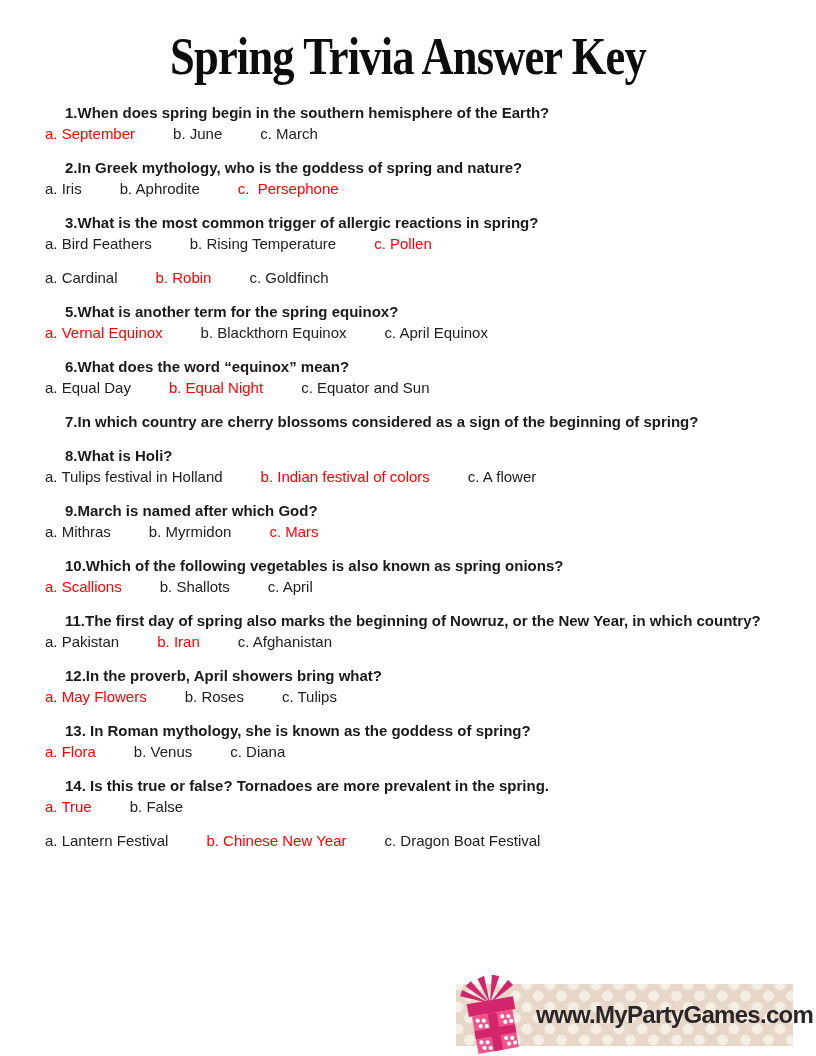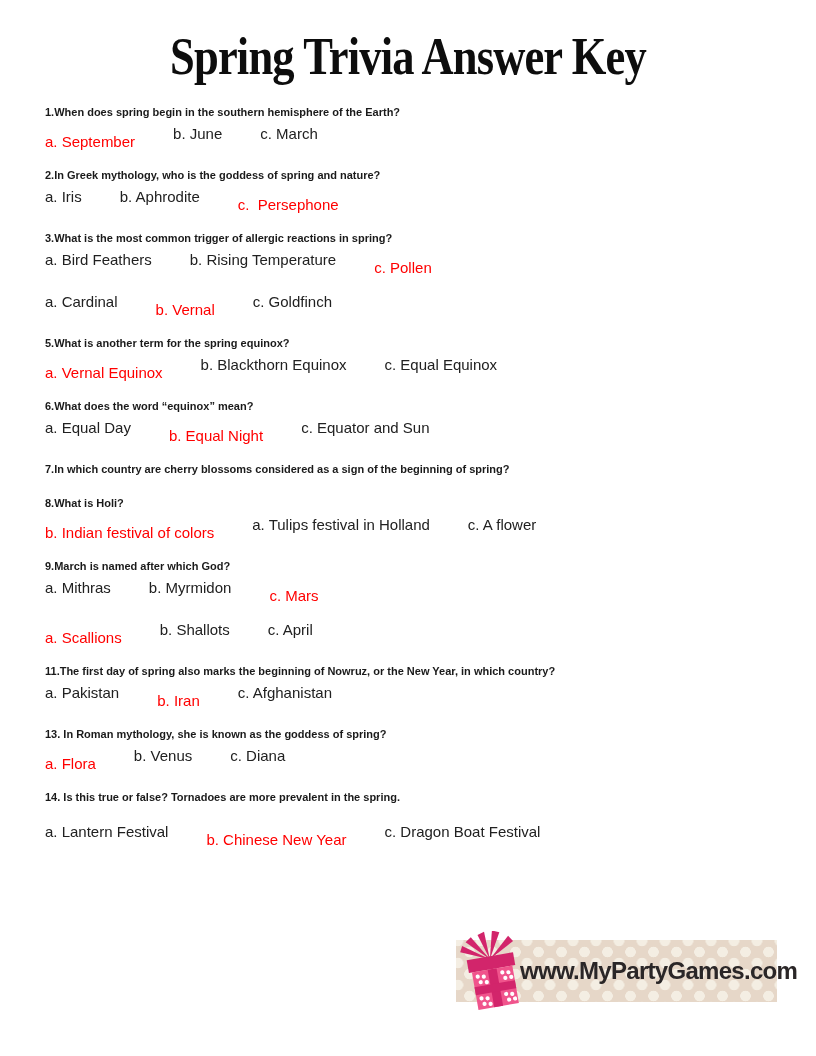--- a/index.html
+++ b/index.html
@@ -20,37 +20,38 @@
   }
   .title{
     position:absolute;top:26px;left:0;width:100%;margin:0;text-align:center;
     font-family:"Liberation Serif",serif;font-weight:700;font-size:53px;
     color:var(--title-color);transform:scaleX(0.84);white-space:nowrap;
     letter-spacing:-1px;
   }
   .questions{position:absolute;top:102px;left:45px;width:745px;}
   .question{margin-bottom:13px;}
   .q-text{
-    font-weight:700;font-size:11px;line-height:21px;color:var(--q-color);
+    font-weight:700;font-size:15px;line-height:21px;color:var(--q-color);
     white-space:nowrap;
+    margin-left:20px;
   }
   .q-options{
     display:flex;gap:38px;font-size:15px;line-height:21px;color:var(--a-color);
     white-space:pre;
   }
-  .opt.correct{color:var(--red);margin-top:8px;}
+  .opt.correct{color:var(--red);}
   .banner{
-    position:absolute;left:456px;top:940px;width:321px;height:62px;
+    position:absolute;left:456px;top:984px;width:321px;height:62px;
     background-color:var(--banner-bg);
     background-image:
       radial-gradient(circle, var(--banner-dot) 5px, rgba(0,0,0,0) 5.6px),
       radial-gradient(circle, var(--banner-dot) 5px, rgba(0,0,0,0) 5.6px);
     background-size:23px 22px;
     background-position:2px 1px, 13.5px 12px;
-    display:flex;align-items:center;
+    display:flex;align-items:center;padding-left:16px;
   }
   .url{
     margin-left:64px;font-weight:700;font-size:24px;letter-spacing:-0.7px;
     color:var(--banner-text);white-space:nowrap;
   }
   .gift{position:absolute;left:-1px;top:-9px;width:76px;height:82px;}
 </style>
 </head>
 <body>
 
@@ -68,64 +69,70 @@
     <div class="q-text">2.In Greek mythology, who is the goddess of spring and nature?</div>
     <div class="q-options"><span class="opt">a. Iris</span><span class="opt">b. Aphrodite</span><span class="opt correct">c.  Persephone</span></div>
   </div>
 
   <div class="question">
     <div class="q-text">3.What is the most common trigger of allergic reactions in spring?</div>
     <div class="q-options"><span class="opt">a. Bird Feathers</span><span class="opt">b. Rising Temperature</span><span class="opt correct">c. Pollen</span></div>
   </div>
 
   <div class="question">
-    <div class="q-options"><span class="opt">a. Cardinal</span><span class="opt correct">b. Vernal</span><span class="opt">c. Goldfinch</span></div>
+    <div class="q-options"><span class="opt">a. Cardinal</span><span class="opt correct">b. Robin</span><span class="opt">c. Goldfinch</span></div>
   </div>
 
   <div class="question">
     <div class="q-text">5.What is another term for the spring equinox?</div>
-    <div class="q-options"><span class="opt correct">a. Vernal Equinox</span><span class="opt">b. Blackthorn Equinox</span><span class="opt">c. Equal Equinox</span></div>
+    <div class="q-options"><span class="opt correct">a. Vernal Equinox</span><span class="opt">b. Blackthorn Equinox</span><span class="opt">c. April Equinox</span></div>
   </div>
 
   <div class="question">
     <div class="q-text">6.What does the word “equinox” mean?</div>
     <div class="q-options"><span class="opt">a. Equal Day</span><span class="opt correct">b. Equal Night</span><span class="opt">c. Equator and Sun</span></div>
   </div>
 
   <div class="question">
     <div class="q-text">7.In which country are cherry blossoms considered as a sign of the beginning of spring?</div>
   </div>
 
   <div class="question">
     <div class="q-text">8.What is Holi?</div>
-    <div class="q-options"><span class="opt correct">b. Indian festival of colors</span><span class="opt">a. Tulips festival in Holland</span><span class="opt">c. A flower</span></div>
+    <div class="q-options"><span class="opt">a. Tulips festival in Holland</span><span class="opt correct">b. Indian festival of colors</span><span class="opt">c. A flower</span></div>
   </div>
 
   <div class="question">
     <div class="q-text">9.March is named after which God?</div>
     <div class="q-options"><span class="opt">a. Mithras</span><span class="opt">b. Myrmidon</span><span class="opt correct">c. Mars</span></div>
   </div>
 
   <div class="question">
+    <div class="q-text">10.Which of the following vegetables is also known as spring onions?</div>
     <div class="q-options"><span class="opt correct">a. Scallions</span><span class="opt">b. Shallots</span><span class="opt">c. April</span></div>
   </div>
 
   <div class="question">
     <div class="q-text">11.The first day of spring also marks the beginning of Nowruz, or the New Year, in which country?</div>
     <div class="q-options"><span class="opt">a. Pakistan</span><span class="opt correct">b. Iran</span><span class="opt">c. Afghanistan</span></div>
   </div>
 
+  <div class="question">
+    <div class="q-text">12.In the proverb, April showers bring what?</div>
+    <div class="q-options"><span class="opt correct">a. May Flowers</span><span class="opt">b. Roses</span><span class="opt">c. Tulips</span></div>
+  </div>
 
   <div class="question">
     <div class="q-text">13. In Roman mythology, she is known as the goddess of spring?</div>
     <div class="q-options"><span class="opt correct">a. Flora</span><span class="opt">b. Venus</span><span class="opt">c. Diana</span></div>
   </div>
 
   <div class="question">
     <div class="q-text">14. Is this true or false? Tornadoes are more prevalent in the spring.</div>
+    <div class="q-options"><span class="opt correct">a. True</span><span class="opt">b. False</span></div>
   </div>
 
   <div class="question">
     <div class="q-options"><span class="opt">a. Lantern Festival</span><span class="opt correct">b. Chinese New Year</span><span class="opt">c. Dragon Boat Festival</span></div>
   </div>
 </div>
 
   <div class="banner">
     <svg class="gift" viewBox="0 0 76 82" xmlns="http://www.w3.org/2000/svg" aria-hidden="true">
       <g transform="rotate(-10 38 46)">

